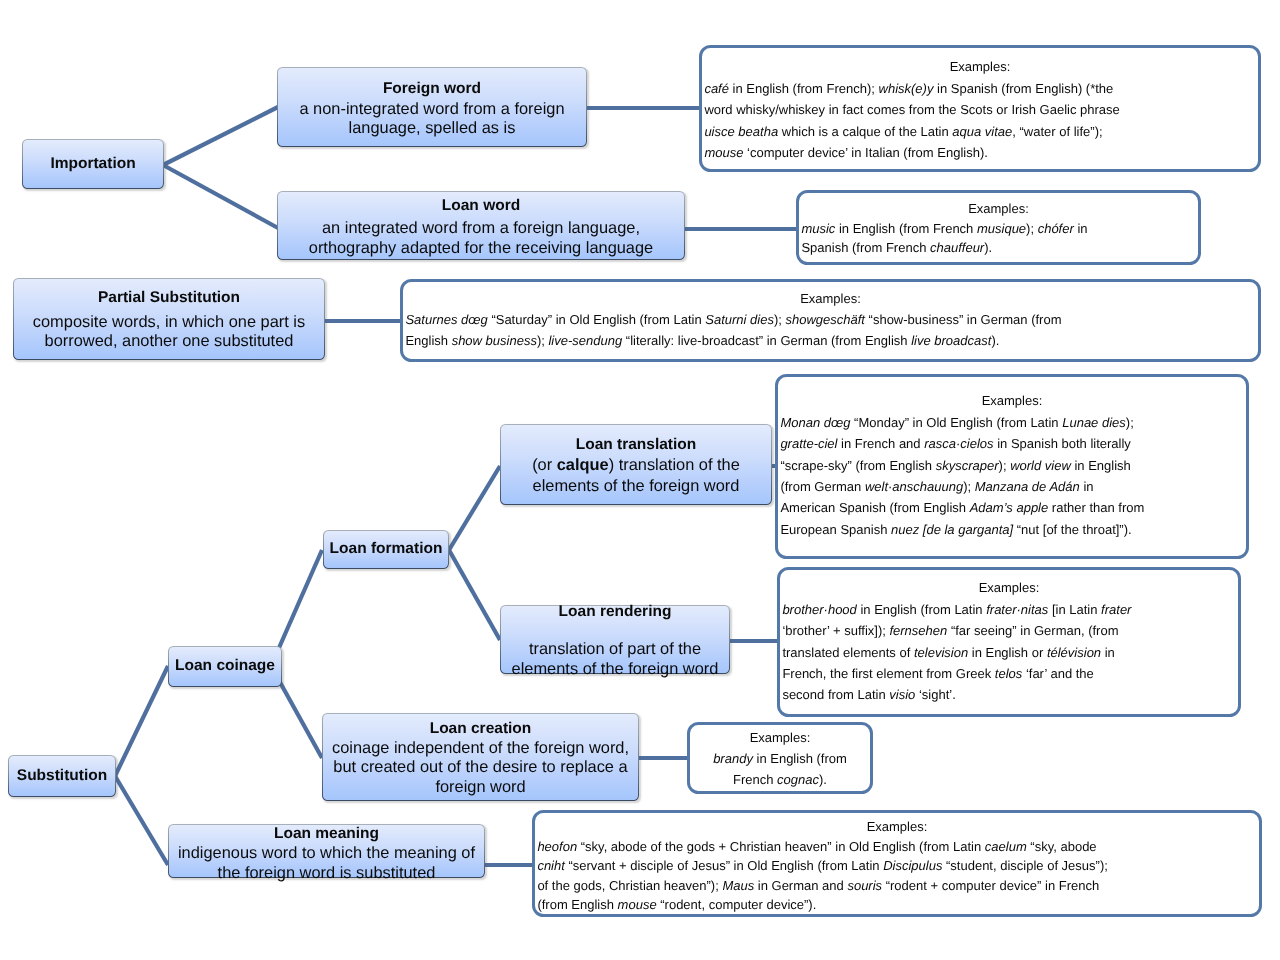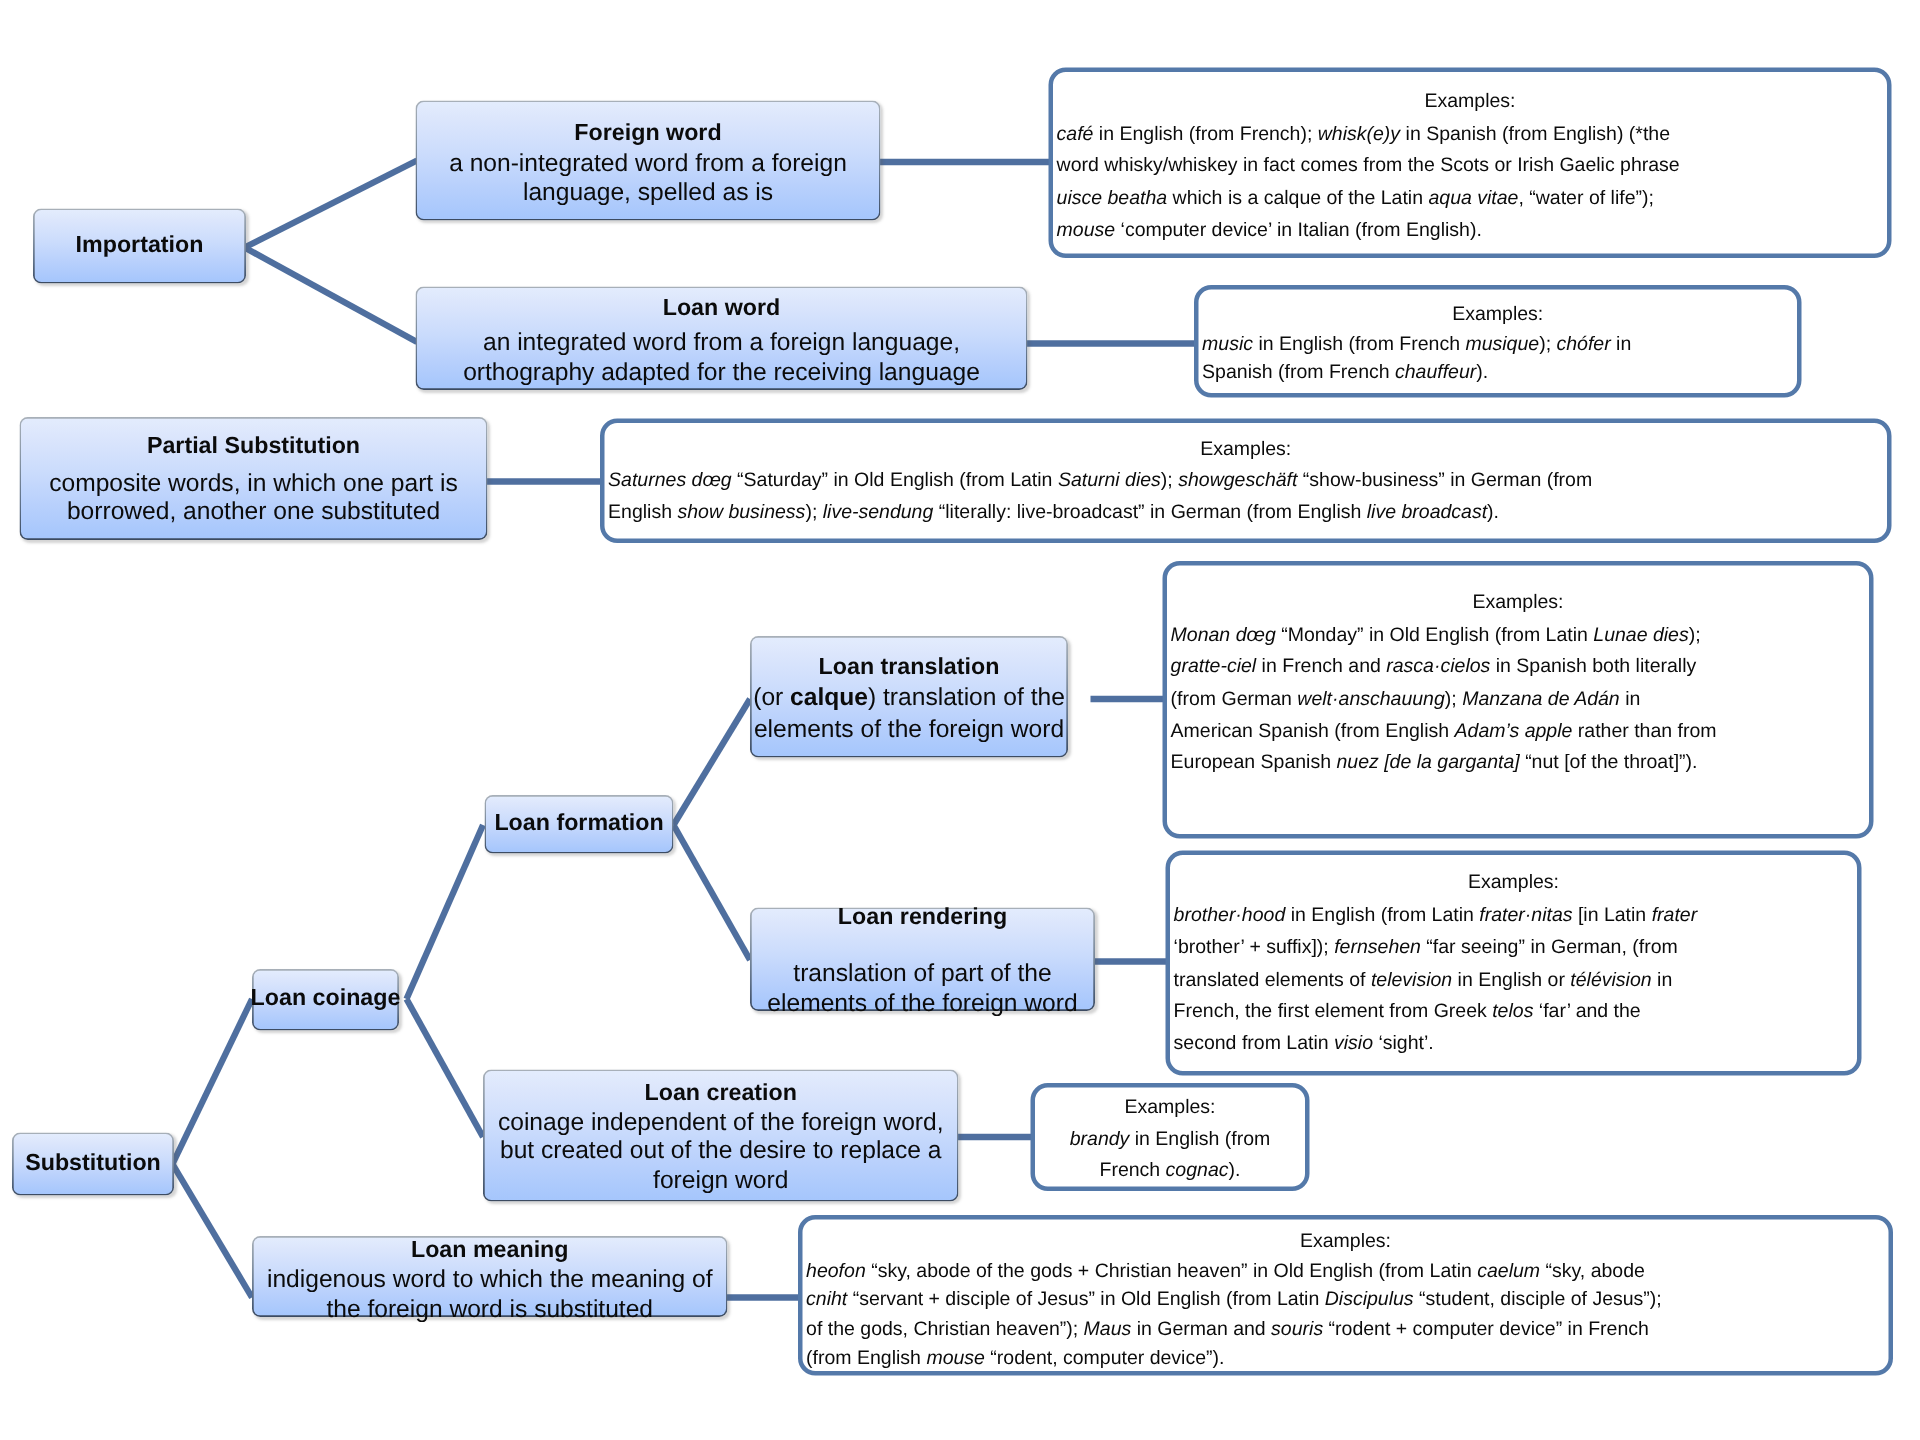--- a/index.html
+++ b/index.html
@@ -70,34 +70,34 @@
       <div class="node" style="left: 277px; top: 191px; width: 408px; height: 69px; line-height: 20.7px;">
         <div class="ttl" style="margin-bottom: 2.5px; margin-top: 5px;">Loan word</div>
         <div class="bdy">an integrated word from a foreign language,</div>
         <div class="bdy">orthography adapted for the receiving language</div>
       </div>
       <div class="node" style="left: 13px; top: 278px; width: 312px; height: 82px; line-height: 18.6px; text-align: right;">
         <div class="ttl" style="margin-bottom: 6.5px; margin-top: 1px;">Partial Substitution</div>
         <div class="bdy">composite words, in which one part is</div>
         <div class="bdy">borrowed, another one substituted</div>
       </div>
-      <div class="node" style="left: 500px; top: 424px; width: 212px; height: 81px; line-height: 21px;">
+      <div class="node" style="left: 500px; top: 424px; width: 272px; height: 81px; line-height: 21px;">
         <div class="ttl" style="margin-bottom: 0.5px; margin-top: 4px;">Loan translation</div>
         <div class="bdy">(or <b>calque</b>) translation of the</div>
         <div class="bdy">elements of the foreign word</div>
       </div>
       <div class="node" style="left: 323px; top: 530px; width: 126px; height: 39px; line-height: 19.5px;">
         <div class="ttl">Loan formation</div>
       </div>
       <div class="node" style="left: 500px; top: 605px; width: 230px; height: 69px; line-height: 19.7px;">
         <div class="ttl" style="margin-bottom: 19px; margin-top: 3px;">Loan rendering</div>
         <div class="bdy">translation of part of the</div>
         <div class="bdy">elements of the foreign word</div>
       </div>
-      <div class="node" style="left: 168px; top: 646px; width: 98px; height: 41px; line-height: 19.5px;">
+      <div class="node" style="left: 168px; top: 646px; width: 114px; height: 41px; line-height: 19.5px;">
         <div class="ttl">Loan coinage</div>
       </div>
       <div class="node" style="left: 322px; top: 713px; width: 317px; height: 88px; line-height: 19.4px;">
         <div class="ttl" style="margin-bottom: 1px; margin-top: 3px; text-align: center;">Loan creation</div>
         <div class="bdy">coinage independent of the foreign word,</div>
         <div class="bdy">but created out of the desire to replace a</div>
         <div class="bdy">foreign word</div>
       </div>
       <div class="node" style="left: 8px; top: 755px; width: 108px; height: 42px; line-height: 19.5px;">
         <div class="ttl">Substitution</div>
@@ -121,20 +121,21 @@
       </div>
       <div class="ex" style="left: 400.4px; top: 278.6px; width: 860.2px; height: 83.8px; line-height: 21px; padding-top: 6.8px;">
         <div class="hdr">Examples:</div>
         <div class="line"><i>Saturnes dœg</i> “Saturday” in Old English (from  Latin <i>Saturni dies</i>); <i>showgeschäft</i> “show-business” in German (from</div>
         <div class="line">English <i>show business</i>); <i>live-sendung</i> “literally: live-broadcast” in German (from English <i>live broadcast</i>).</div>
       </div>
       <div class="ex" style="left: 775.4px; top: 373.6px; width: 473.2px; height: 185.8px; line-height: 21.4px; padding-top: 13.7px;">
         <div class="hdr">Examples:</div>
         <div class="line"><i>Monan dœg</i> “Monday” in Old English (from Latin <i>Lunae dies</i>);</div>
         <div class="line"><i>gratte-ciel</i> in French and <i>rasca·cielos</i> in Spanish both literally</div>
+        <div class="line">“scrape-sky” (from English <i>skyscraper</i>); <i>world view</i> in English</div>
         <div class="line">(from German <i>welt·anschauung</i>); <i>Manzana de Adán</i> in</div>
         <div class="line">American Spanish (from English <i>Adam’s apple</i> rather than from</div>
         <div class="line">European Spanish <i>nuez [de la garganta]</i> “nut [of the throat]”).</div>
       </div>
       <div class="ex" style="left: 777.4px; top: 566.6px; width: 463.2px; height: 150.8px; line-height: 21.4px; padding-top: 7.8px;">
         <div class="hdr">Examples:</div>
         <div class="line"><i>brother·hood</i> in English (from Latin <i>frater·nitas</i> [in Latin <i>frater</i></div>
         <div class="line">‘brother’ + suffix]); <i>fernsehen</i> “far seeing” in German, (from</div>
         <div class="line">translated elements of <i>television</i> in English or <i>télévision</i> in</div>
         <div class="line">French, the first element from Greek <i>telos</i> ‘far’ and the</div>

